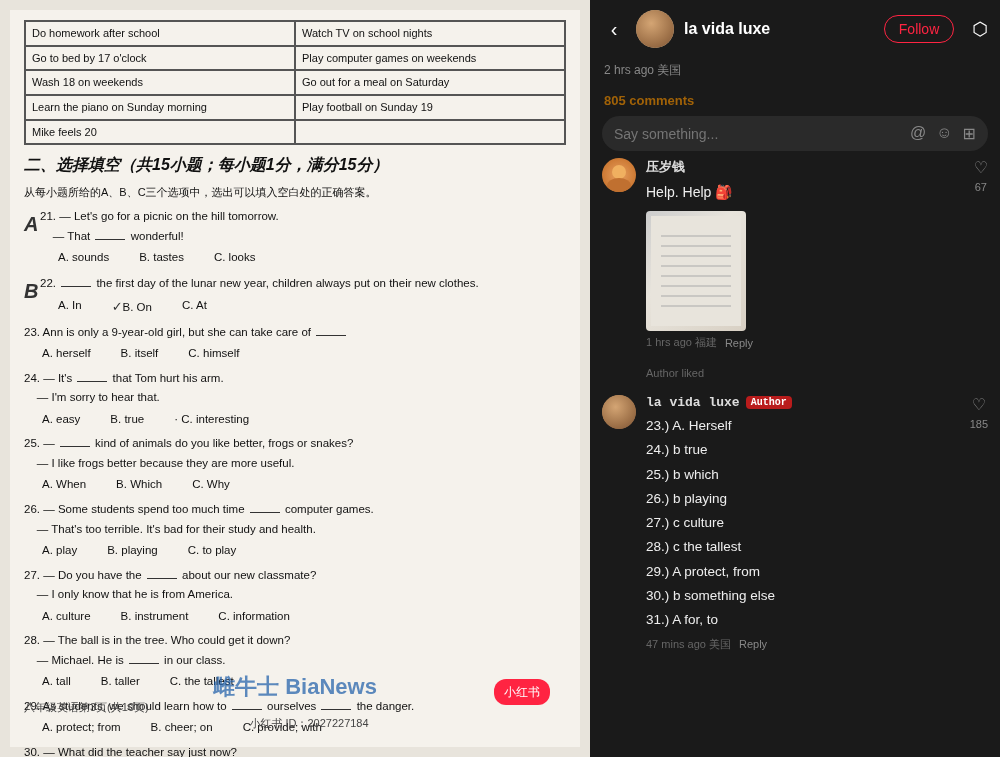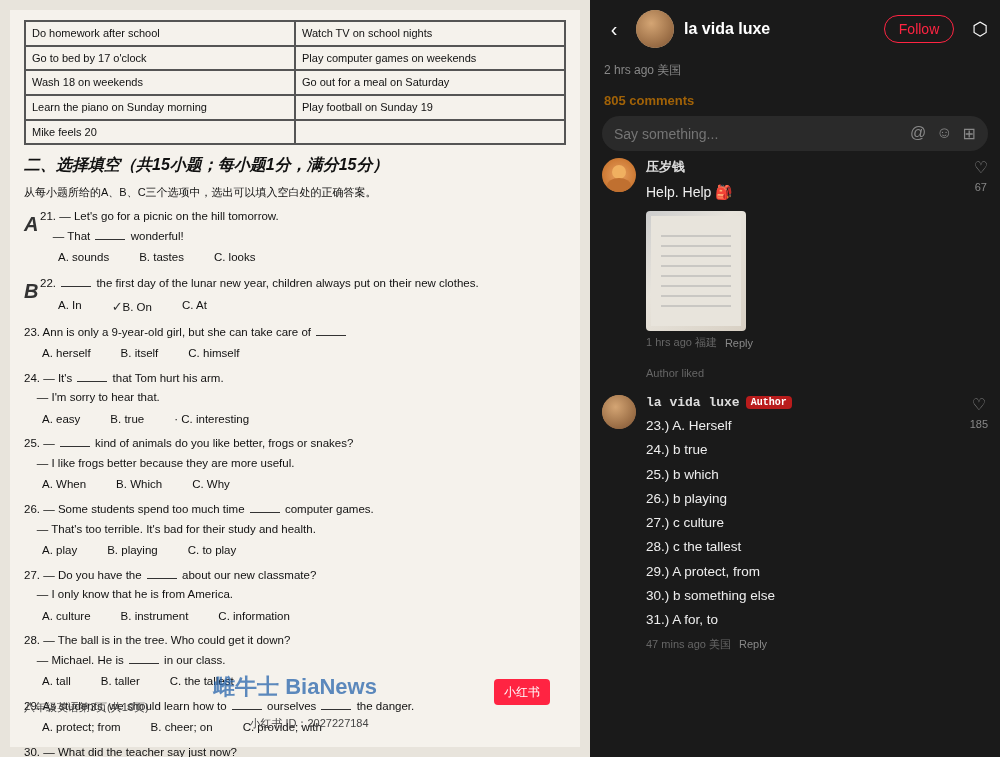--- a/index.html
+++ b/index.html
@@ -116,21 +116,21 @@
       font-size: 11px;
       color: #444;
     }
     .xiaohongshu-badge {
       position: absolute;
       bottom: 42px;
       right: 30px;
       background: #ff2442;
       color: white;
       padding: 3px 10px;
-      border-radius: 4px;
+      border-radius: 12px;
       font-size: 12px;
     }
     .checkmark {
       color: #333;
       font-size: 13px;
     }
     .underline-blank {
       display: inline-block;
       border-bottom: 1px solid #333;
       width: 30px;

